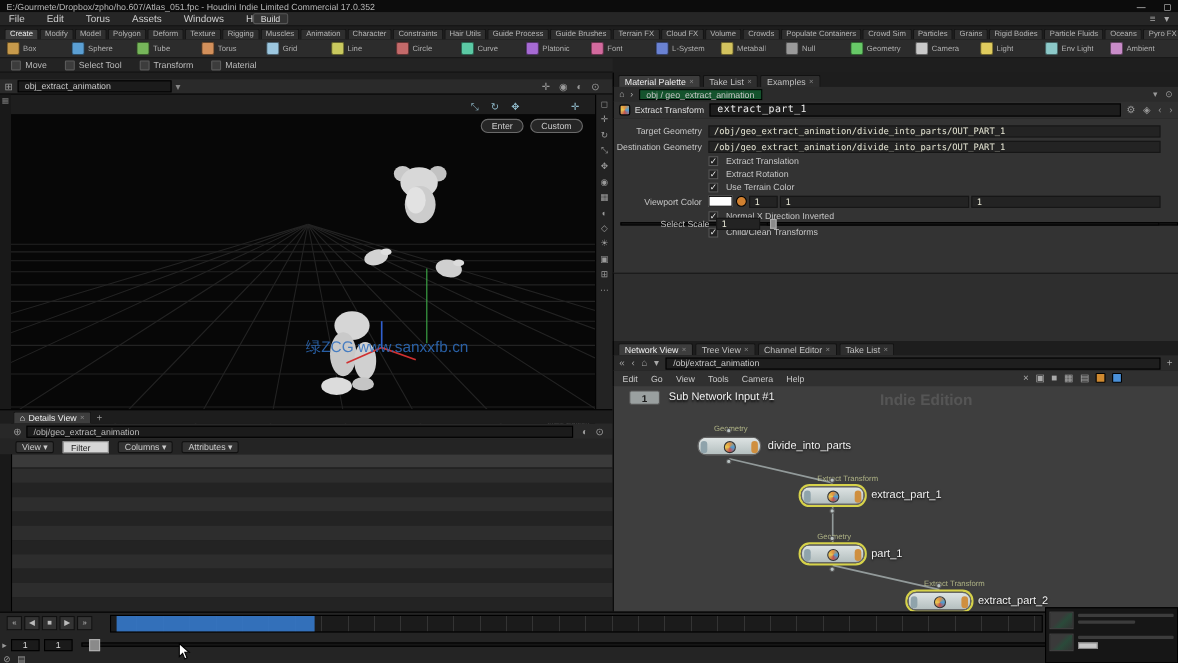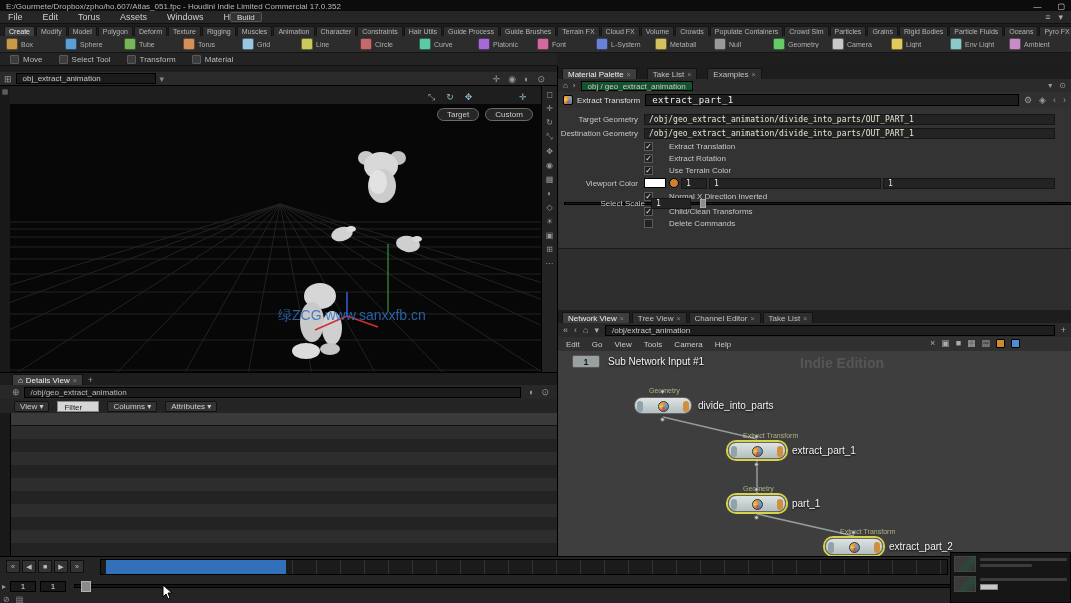--- a/index.html
+++ b/index.html
@@ -48,38 +48,38 @@
   .dt-filterbar{position:absolute;left:0;top:399px;width:557px;height:14px;background:#242424;display:flex;align-items:center;gap:8px;padding:0 8px 0 14px}
   .dt-select{background:#333;border:1px solid #111;border-radius:2px;height:11px;line-height:10px;padding:0 5px;font-size:8px;color:#ccc}
   .dt-filter{background:#d6d6d6;color:#222;height:11px;line-height:11px;padding:0 6px;font-size:8px;min-width:42px;border:1px solid #888}
   .dt-table{position:absolute;left:10px;top:413px;width:547px;height:143px;background:#202020;overflow:hidden;border-left:1px solid #000}
   .dt-row{height:13px;background:#232323}
   .dt-row.alt{background:#2d2d2d}
   .dt-row.head{background:#3a3a3a;height:13px;border-bottom:1px solid #111}
   .dt-strip{position:absolute;left:0;top:385px;width:10px;height:171px;background:#191919;color:#777;font-size:7px;text-align:center}
 
   
-  .pp-tabs{position:absolute;left:557px;top:66px;width:514px;height:13px;background:#1d1d1d;border-left:1px solid #000;display:flex;align-items:flex-end;gap:10px;padding-left:4px}
+  .pp-tabs{position:absolute;left:557px;top:66px;width:514px;height:13px;background:#1d1d1d;border-left:1px solid #000;display:flex;align-items:flex-end;gap:2px;padding-left:4px}
   .pp-pathrow{position:absolute;left:557px;top:79px;width:514px;height:13px;background:#2b2b2b;border-left:1px solid #000;display:flex;align-items:center;gap:5px;padding:0 5px;font-size:8px;color:#b5b5b5}
   .pp-pathchip{background:#14532d;border:1px solid #000;height:10px;line-height:9px;padding:0 6px;color:#c8c8c8}
   .pp-pathrow .right{margin-left:auto;display:flex;gap:7px;color:#999}
   .pp-header{position:absolute;left:557px;top:92px;width:514px;height:16px;background:#303030;border-left:1px solid #000;display:flex;align-items:center;gap:5px;padding:0 5px}
   .pp-type{display:flex;align-items:center;gap:4px;font-size:8px;color:#ddd;white-space:nowrap}
   .pp-type-icon{width:10px;height:10px;border-radius:2px;background:conic-gradient(#e09040,#4a9fd8,#c05050,#e8c850,#e09040);border:1px solid #000}
   .pp-name{flex:1;background:#1d1d1d;border:1px solid #000;height:12px;line-height:11px;padding:0 6px;font-size:9px;letter-spacing:.4px;color:#eee;font-family:"DejaVu Sans Mono",monospace}
   .pp-hicons{display:flex;gap:7px;color:#999}
   .pp-params{position:absolute;left:557px;top:108px;width:514px;height:140px;background:#333;border-left:1px solid #000;padding-top:4px}
   .p-row{display:flex;align-items:center;height:14px;padding-right:16px}
   .p-check{height:12px}
   .p-label{flex:0 0 86px;text-align:right;padding-right:6px;font-size:8px;color:#c6c6c6;white-space:nowrap;overflow:hidden}
   .p-field{flex:1;background:#232323;border:1px solid #161616;height:11px;line-height:10px;padding:0 4px;font-size:8px;color:#e6e6d4;font-family:"DejaVu Sans Mono",monospace;white-space:nowrap;overflow:hidden}
   .p-num{margin-left:2px}
   .p-num.small{flex:0 0 26px}
   .cb{flex:0 0 9px;width:9px;height:9px;background:#222;border:1px solid #5a5a5a;font-size:8px;line-height:8px;text-align:center;color:#eee}
-  .cb-label{margin-left:16px;font-size:8px;color:#c6c6c6;white-space:nowrap}
+  .cb-label{margin-left:7px;font-size:8px;color:#c6c6c6;white-space:nowrap}
   .swatch{flex:0 0 22px;width:22px;height:10px;background:#fff;border:1px solid #000}
   .swatch-round{flex:0 0 10px;width:10px;height:10px;border-radius:50%;background:#d08030;border:1px solid #000;margin-left:3px}
   .p-sfield{flex:0 0 40px}
   .p-slider{flex:1;height:3px;background:#191919;border:1px solid #000;margin-left:6px;position:relative}
   .p-slider-handle{position:absolute;left:2px;top:-4px;width:6px;height:9px;background:#8a8a8a;border:1px solid #aaa}
   .pp-extra{position:absolute;left:557px;top:248px;width:514px;height:62px;background:#2e2e2e;border-left:1px solid #000;border-top:1px solid #1a1a1a}
 
   
   .nw-tabs{position:absolute;left:557px;top:310px;width:514px;height:13px;background:#1d1d1d;border-left:1px solid #000;display:flex;align-items:flex-end;gap:2px;padding-left:4px}
   .nw-breadcrumb{position:absolute;left:557px;top:323px;width:514px;height:14px;background:#2a2a2a;border-left:1px solid #000;display:flex;align-items:center;gap:6px;padding:0 5px;color:#a8a8a8}
@@ -373,21 +373,21 @@
   </svg>
 </div>
 <div class="vp-xform">
   <span>⤡</span>
   <span>↻</span>
   <span>✥</span>
 </div>
 <div class="vp-snap">✛</div>
 <div class="vp-pills">
 
-<span class="pill">Target</span>
+<span class="pill">Enter</span>
     <span class="pill">Custom</span>
   </div>
 <div class="vp-right-toolbar" id="vp-right-icons">
     <span>◻</span>
     <span>✛</span>
     <span>↻</span>
     <span>⤡</span>
     <span>✥</span>
     <span>◉</span>
     <span>▦</span>
@@ -518,25 +518,20 @@
       <div class="p-label">Select Scale</div>
       <div class="p-field p-sfield">1</div>
       <div class="p-slider">
         <div class="p-slider-handle"></div>
       </div>
     </div>
     <div class="p-row p-check">
       <div class="p-label"></div>
       <div class="cb">✓</div>
       <span class="cb-label">Child/Clean Transforms</span>
-    </div>
-    <div class="p-row p-check">
-      <div class="p-label"></div>
-      <div class="cb"></div>
-      <span class="cb-label">Delete Commands</span>
     </div>
   </div>
 <div class="pp-extra"></div>
 
 <div class="nw-tabs">
 
     <span class="pane-tab active">
       <span>Network View</span>
       <span class="x">×</span>
     </span>

